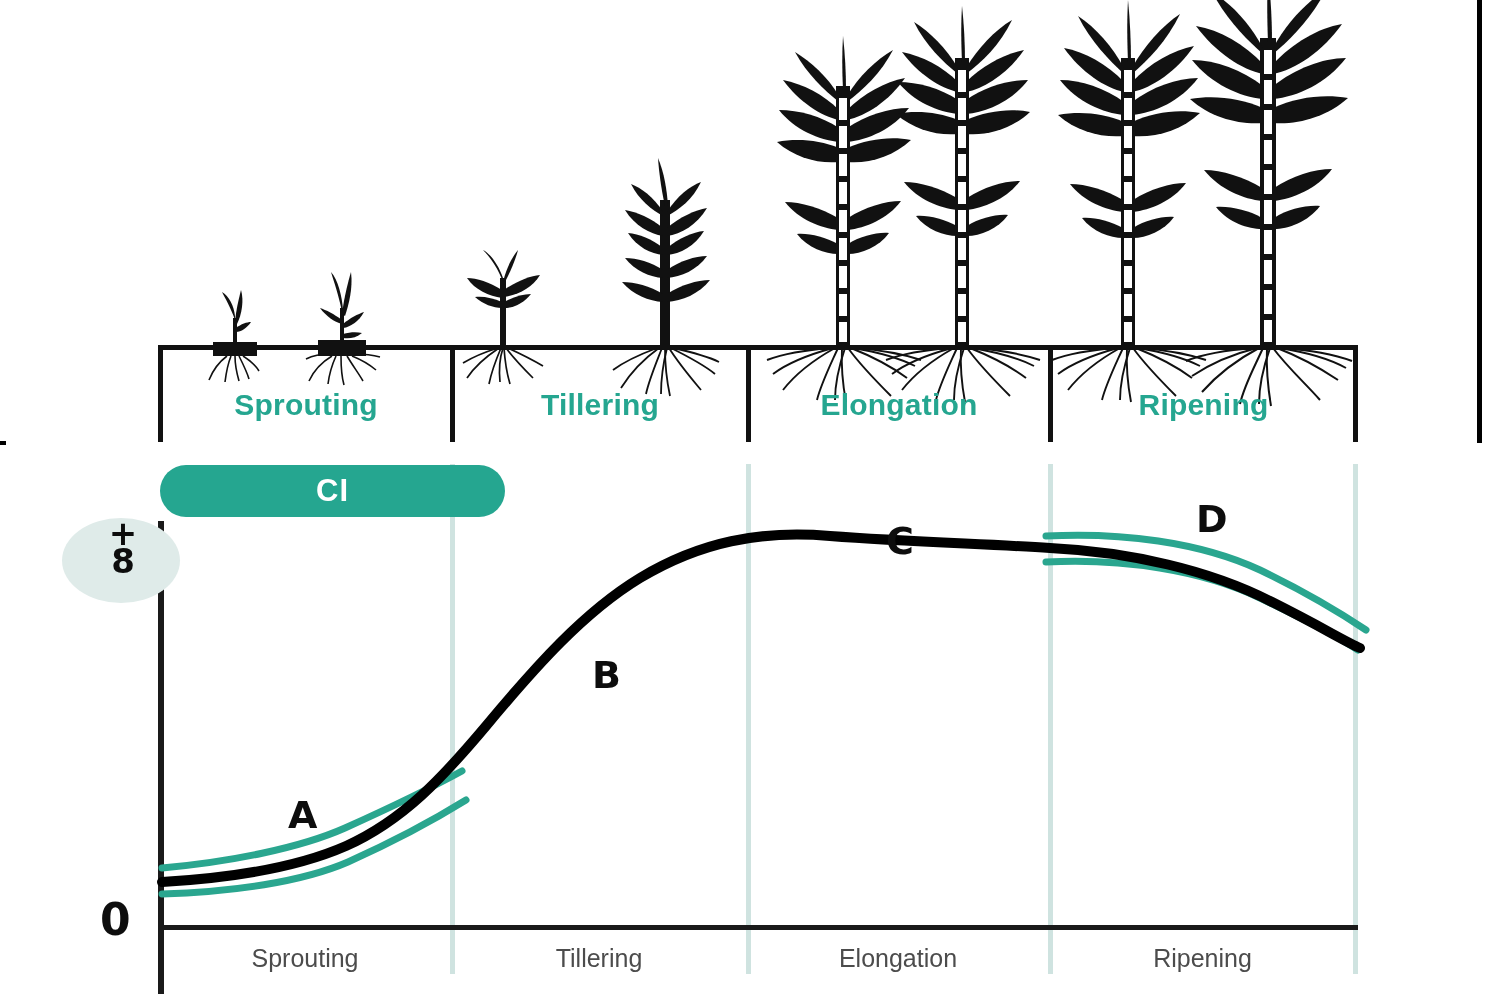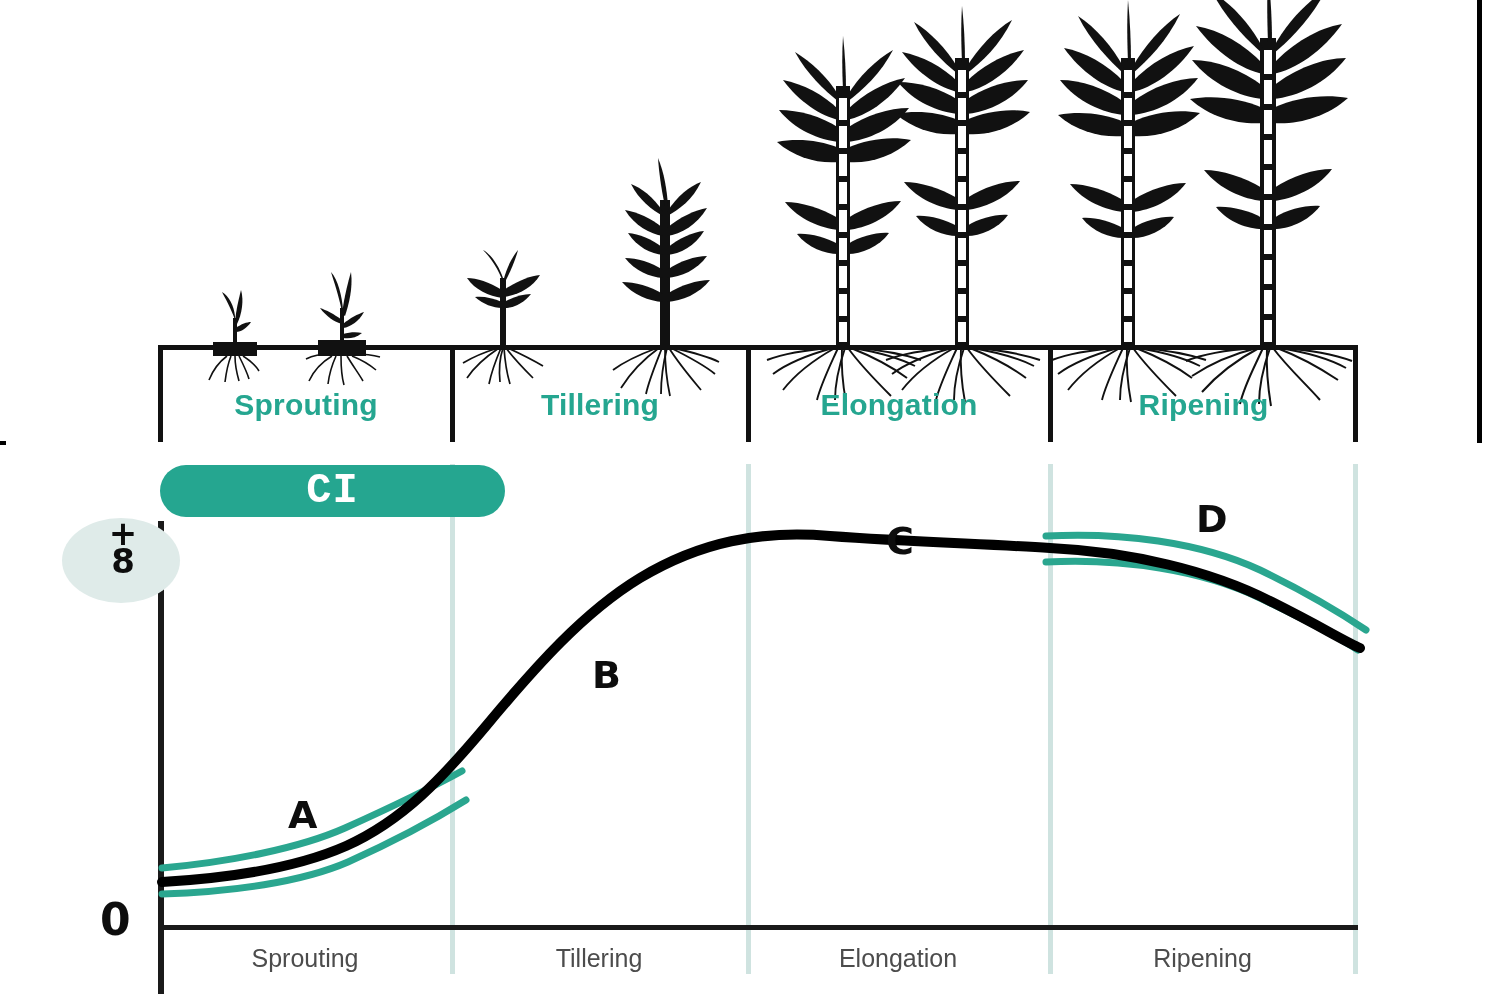--- a/index.html
+++ b/index.html
@@ -95,27 +95,27 @@
     color: #0d0d0d;
     font-family: "DejaVu Sans", sans-serif;
   }
   .ci-badge {
     position: absolute;
     left: 160px; top: 21px;
     width: 345px; height: 52px;
     background: #25a690;
     border-radius: 26px;
     color: #ffffff;
-    font-size: 42px;
+    font-size: 31px;
     font-weight: bold;
     letter-spacing: 1px;
     display: flex;
     align-items: center;
     justify-content: center;
-    font-family: Liberation Mono, monospace;
+    font-family: Liberation Sans, sans-serif;
   }
   .y-top-badge {
     position: absolute;
     left: 62px; top: 74px;
     width: 118px; height: 85px;
     background: #dfebe9;
     border-radius: 50%;
   }
   .y-top-value {
     position: absolute;

